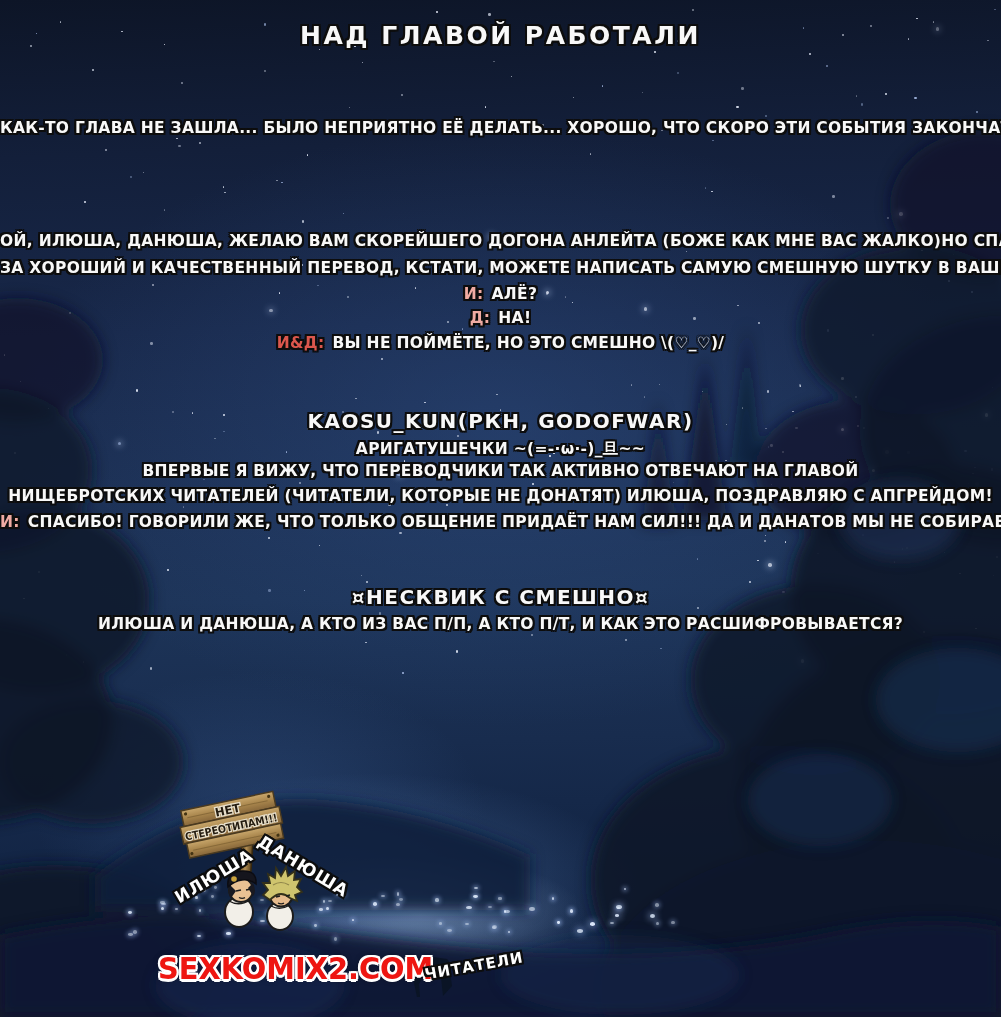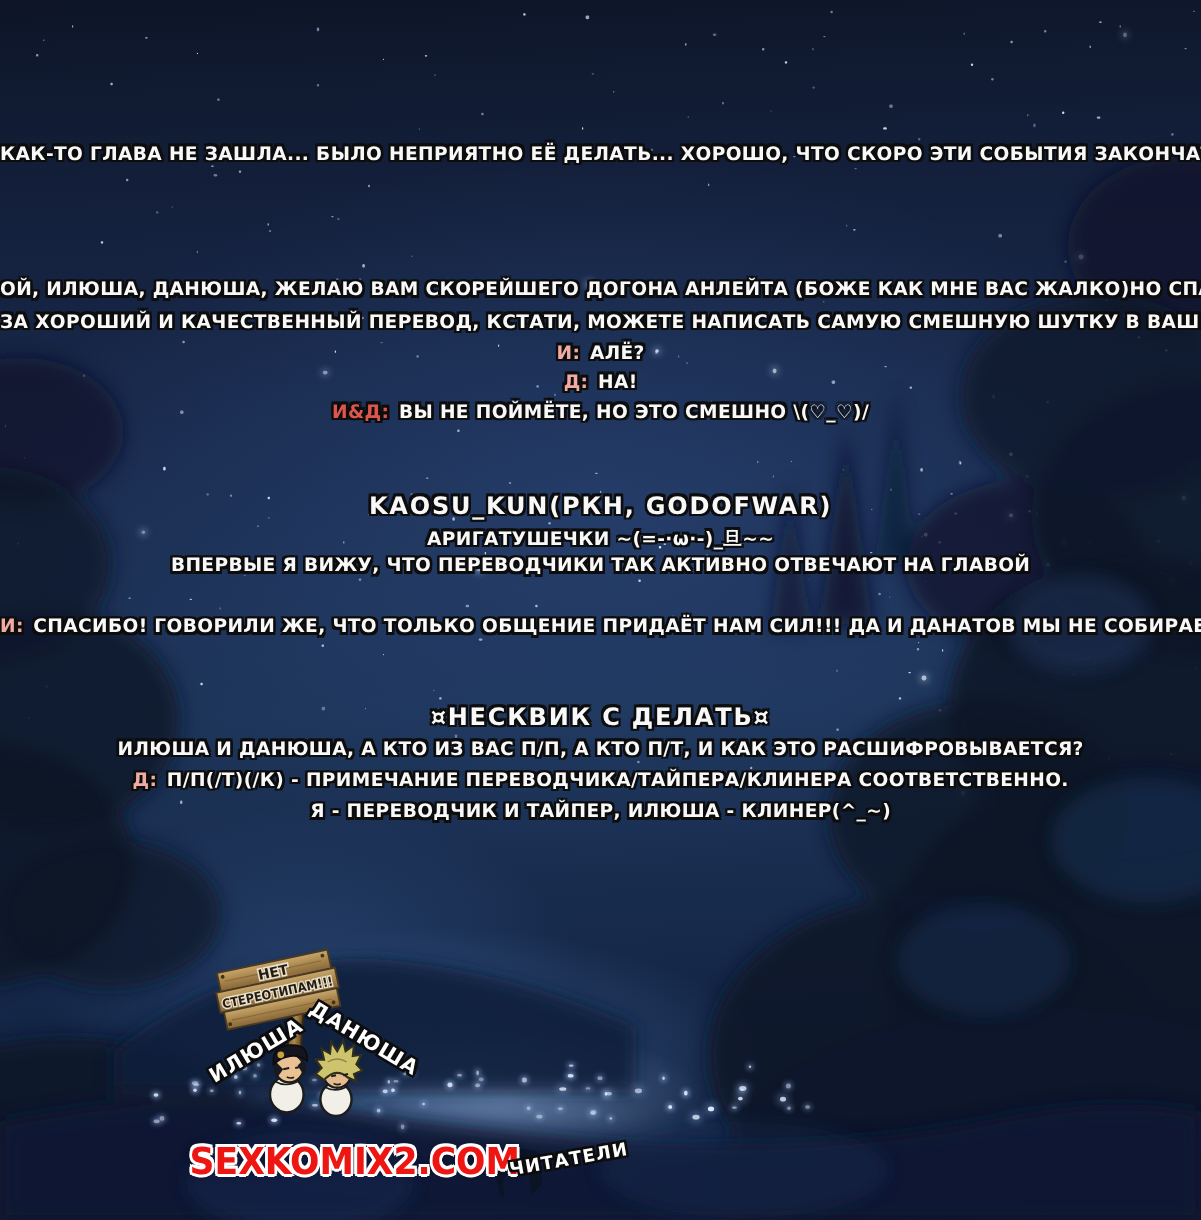--- a/index.html
+++ b/index.html
@@ -415,37 +415,37 @@
       <div class="vlight" style="left: 505.354px; top: 910.171px; width: 4.23238px; height: 3.04822px; background: rgb(221, 233, 251); opacity: 0.65; box-shadow: rgba(170, 200, 255, 0.65) 0px 0px 7px 1.5px;"></div>
       <div class="vlight" style="left: 614.822px; top: 914.355px; width: 4.59703px; height: 3.10105px; background: rgb(221, 233, 251); opacity: 0.9; box-shadow: rgba(170, 200, 255, 0.65) 0px 0px 7px 1.5px;"></div>
       <div class="vlight" style="left: 491.863px; top: 924.942px; width: 4.93067px; height: 3.95799px; background: rgb(221, 233, 251); opacity: 0.53; box-shadow: rgba(170, 200, 255, 0.65) 0px 0px 7px 1.5px;"></div>
       <div class="vlight" style="left: 616.228px; top: 904.824px; width: 5.78683px; height: 4.01841px; background: rgb(221, 233, 251); opacity: 0.83; box-shadow: rgba(170, 200, 255, 0.65) 0px 0px 7px 1.5px;"></div>
       <div class="vlight" style="left: 465.577px; top: 905.944px; width: 5.96623px; height: 3.45885px; background: rgb(221, 233, 251); opacity: 0.85; box-shadow: rgba(170, 200, 255, 0.65) 0px 0px 7px 1.5px;"></div>
       <div class="vlight" style="left: 650.169px; top: 914.244px; width: 5.28042px; height: 4.22354px; background: rgb(221, 233, 251); opacity: 0.85; box-shadow: rgba(170, 200, 255, 0.65) 0px 0px 7px 1.5px;"></div>
       <div class="vlight" style="left: 529.307px; top: 906.736px; width: 5.41759px; height: 4.45834px; background: rgb(221, 233, 251); opacity: 0.68; box-shadow: rgba(170, 200, 255, 0.65) 0px 0px 7px 1.5px;"></div>
       <div class="vlight" style="left: 589.574px; top: 922.1px; width: 5.05406px; height: 3.40899px; background: rgb(221, 233, 251); opacity: 0.99; box-shadow: rgba(170, 200, 255, 0.65) 0px 0px 7px 1.5px;"></div>
     </div>
 
+  <div class="line title o" style="top:22px">НАД ГЛАВОЙ РАБОТАЛИ</div>
   <div class="line body o" style="top:120px">КАК-ТО ГЛАВА НЕ ЗАШЛА... БЫЛО НЕПРИЯТНО ЕЁ ДЕЛАТЬ... ХОРОШО, ЧТО СКОРО ЭТИ СОБЫТИЯ ЗАКОНЧАТСЯ (ɔ˘, ∩˘,)ɔ</div>
 
   <div class="line body o" style="top:233px"><span>ОЙ, ИЛЮША, ДАНЮША, ЖЕЛАЮ ВАМ СКОРЕЙШЕГО ДОГОНА АНЛЕЙТА (БОЖЕ КАК МНЕ ВАС ЖАЛКО)НО СПАСИБО ВАМ</span></div>
   <div class="line body o" style="top:260px"><span>ЗА ХОРОШИЙ И КАЧЕСТВЕННЫЙ ПЕРЕВОД, КСТАТИ, МОЖЕТЕ НАПИСАТЬ САМУЮ СМЕШНУЮ ШУТКУ В ВАШЕЙ ЖИЗНИ?</span></div>
   <div class="line body o" style="top:286px"><span class="prefix salmon">И:</span><span>АЛЁ?</span></div>
   <div class="line body o" style="top:310px"><span class="prefix salmon">Д:</span><span>НА!</span></div>
   <div class="line body o" style="top:335px"><span class="prefix red">И&amp;Д:</span><span>ВЫ НЕ ПОЙМЁТЕ, НО ЭТО СМЕШНО \(♡_♡)/</span></div>
 
   <div class="line body o" style="top:441px"><span>АРИГАТУШЕЧКИ ~(=-·ω·-)_旦~~</span></div>
   <div class="line head o" style="top:410px">KAOSU_KUN(РКН, GODOFWAR)</div>
   <div class="line body o" style="top:463px"><span>ВПЕРВЫЕ Я ВИЖУ, ЧТО ПЕРЕВОДЧИКИ ТАК АКТИВНО ОТВЕЧАЮТ НА ГЛАВОЙ</span></div>
+  <div class="line body o" style="top:488px"><span>НИЩЕБРОТСКИХ ЧИТАТЕЛЕЙ (ЧИТАТЕЛИ, КОТОРЫЕ НЕ ДОНАТЯТ)  ИЛЮША, ПОЗДРАВЛЯЮ С АПГРЕЙДОМ!</span></div>
   <div class="line body o" style="top:514px"><span class="prefix salmon">И:</span><span>СПАСИБО! ГОВОРИЛИ ЖЕ, ЧТО ТОЛЬКО ОБЩЕНИЕ ПРИДАЁТ НАМ СИЛ!!! ДА И ДАНАТОВ МЫ НЕ СОБИРАЕМ (≧◡≦) ♡</span></div>
 
-  <div class="line head o" style="top:586px">¤НЕСКВИК С ДЕЛАТЬ¤</div>
+  <div class="line head o" style="top:586px">¤НЕСКВИК С СМЕШНО¤</div>
   <div class="line body o" style="top:616px"><span>ИЛЮША И ДАНЮША, А КТО ИЗ ВАС П/П, А КТО П/Т, И КАК ЭТО РАСШИФРОВЫВАЕТСЯ?</span></div>
-  <div class="line body o" style="top:642px"><span class="prefix salmon">Д:</span><span>П/П(/Т)(/К) - ПРИМЕЧАНИЕ ПЕРЕВОДЧИКА/ТАЙПЕРА/КЛИНЕРА СООТВЕТСТВЕННО.</span></div>
-  <div class="line body o" style="top:668px"><span>Я - ПЕРЕВОДЧИК И ТАЙПЕР, ИЛЮША - КЛИНЕР(^_~)</span></div>
 
   <svg class="abs" width="330" height="230" viewBox="0 0 330 230" style="left:160px;top:790px">
     <defs>
       <linearGradient id="wood" x1="0" y1="0" x2="0" y2="1">
         <stop offset="0" stop-color="#c9a76c"></stop>
           <stop offset=".5" stop-color="#a8854c"></stop>
           <stop offset="1" stop-color="#86663a"></stop>
       </linearGradient>
       <linearGradient id="woodv" x1="0" y1="0" x2="1" y2="0">
         <stop offset="0" stop-color="#6e5229"></stop>

